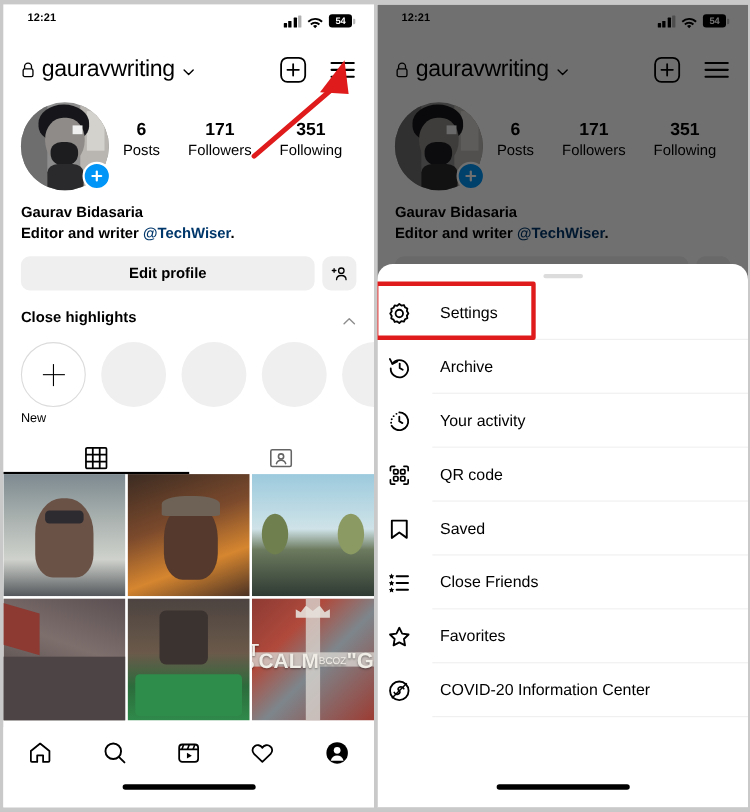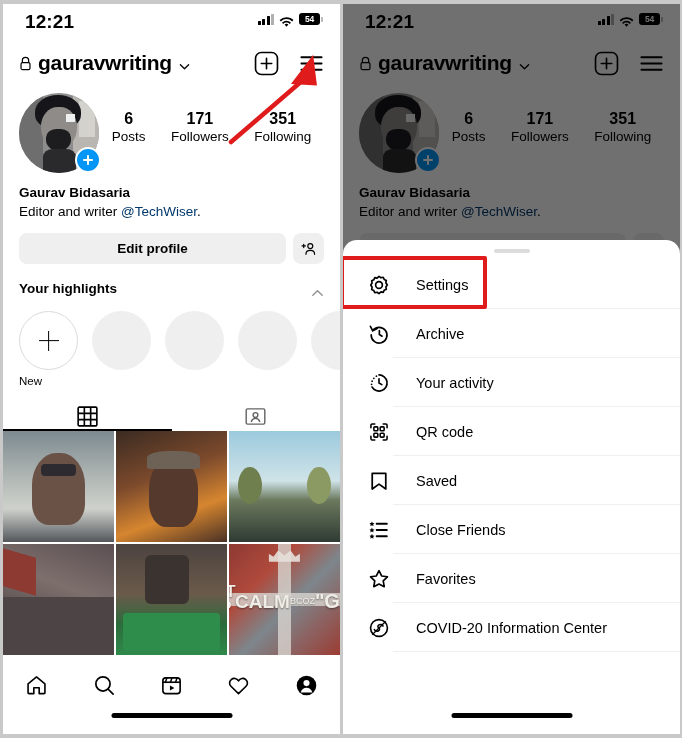--- a/index.html
+++ b/index.html
@@ -6,38 +6,38 @@
   body{width:682px;height:738px;font-family:"Liberation Sans",sans-serif;-webkit-font-smoothing:antialiased;}
   .stage{position:relative;width:682px;height:738px;background:#c9c9c9;overflow:hidden;}
 
   
   .phone{position:absolute;top:4px;height:730px;width:337px;background:#fff;overflow:hidden;}
   .phone-left{left:3px;}
   .phone-right{left:343px;}
 
   
   .statusbar{position:relative;height:30px;}
-  .clock{position:absolute;left:22px;top:7px;font-size:19px;font-weight:bold;color:#000;letter-spacing:.1px;}
+  .clock{position:absolute;left:22px;top:7px;font-size:10px;font-weight:bold;color:#000;letter-spacing:.1px;}
   .status-right{position:absolute;right:17px;top:9px;display:flex;align-items:center;gap:5px;}
   .bars{display:flex;align-items:flex-end;gap:1.5px;height:11px;}
   .bars i{display:block;width:3px;background:#000;border-radius:.5px;}
   .bars i:nth-child(1){height:4px;}
   .bars i:nth-child(2){height:6px;}
   .bars i:nth-child(3){height:9px;}
   .bars i:nth-child(4){height:11px;background:#b0b0b0;}
   .wifi{width:15px;height:11px;position:relative;}
   .batt{display:flex;align-items:center;}
   .batt-body{width:21px;height:12px;border-radius:3px;background:#000;color:#fff;font-size:8.5px;font-weight:bold;
              display:flex;align-items:center;justify-content:center;letter-spacing:-.2px;}
   .batt-cap{width:2px;height:5px;background:#b9b9b9;border-radius:0 1px 1px 0;margin-left:1px;}
 
   
   .profile-header{display:flex;align-items:center;padding:0 16px;height:44px;margin-top:7px;}
   .lock-ic{width:13px;height:15px;margin-right:6px;flex:none;}
-  .uname{font-size:21px;font-weight:bold;color:#000;letter-spacing:-.3px;}
+  .uname{font-size:21px;font-weight:normal;color:#000;letter-spacing:-.3px;}
   .chev-down{margin-left:7px;width:11px;height:11px;flex:none;}
   .hdr-spacer{flex:1;}
   .hdr-ic{width:25px;height:25px;margin-left:20px;flex:none;}
 
   
   .stats-row{display:flex;align-items:flex-start;padding:8px 16px 0 16px;}
   .avatar-wrap{position:relative;width:80px;height:80px;flex:none;}
   .avatar{width:80px;height:80px;border-radius:50%;overflow:hidden;position:relative;background:#8d8d8d;}
   .av-hair{position:absolute;left:16px;top:2px;width:46px;height:34px;background:#16161a;border-radius:50% 50% 42% 42%;}
   .av-face{position:absolute;left:22px;top:14px;width:36px;height:42px;background:#8e8b88;border-radius:46% 46% 50% 50%;}
@@ -52,21 +52,21 @@
   .plus-badge::before{content:"";position:absolute;width:10px;height:2px;background:#fff;border-radius:1px;}
   .plus-badge::after{content:"";position:absolute;width:2px;height:10px;background:#fff;border-radius:1px;}
   .counts{flex:1;display:flex;justify-content:space-around;padding-top:16px;}
   .count{text-align:center;}
   .count .n{font-size:16px;font-weight:bold;color:#000;line-height:19px;}
   .count .l{font-size:13.5px;color:#000;line-height:18px;}
 
   
   .bio{padding:10px 16px 0 16px;}
   .bio .name{font-size:13.5px;font-weight:bold;color:#000;line-height:19px;}
-  .bio .desc{font-size:13.5px;color:#000;line-height:19px;}
+  .bio .desc{font-size:13.5px;color:#000;line-height:19px;font-weight:bold;}
   .bio .desc .mention{color:#00376b;}
 
   
   .actions{display:flex;gap:7px;padding:12px 16px 0 16px;}
   .edit-btn{flex:1;height:31px;background:#efefef;border-radius:8px;display:flex;align-items:center;justify-content:center;
             font-size:13.5px;font-weight:bold;color:#000;}
   .addp-btn{width:31px;height:31px;background:#efefef;border-radius:8px;display:flex;align-items:center;justify-content:center;}
 
   
   .sh-head{display:flex;align-items:flex-start;padding:16px 16px 0 16px;}
@@ -123,21 +123,21 @@
   
   .bottom-nav{position:absolute;left:0;right:0;bottom:0;height:73px;background:#fff;}
   .nav-icons{display:flex;align-items:center;justify-content:space-around;height:44px;padding-top:4px;}
   .home-ind{position:absolute;left:50%;transform:translateX(-50%);bottom:16px;width:121px;height:5px;background:#000;border-radius:3px;}
 
   
   .dim-overlay{position:absolute;inset:0;background:rgba(0,0,0,.56);}
   .sheet{position:absolute;left:0;right:0;bottom:0;top:236px;background:#fff;border-radius:14px 14px 0 0;overflow:hidden;}
   .drag-handle{width:36px;height:4px;background:#dcdcdc;border-radius:2px;margin:9px auto 0 auto;}
   .menu{margin-top:7px;}
-  .menu-item{display:flex;align-items:center;height:49px;padding-left:24px;position:relative;}
+  .menu-item{display:flex;align-items:center;height:49px;padding-left:8px;position:relative;}
   .menu-item .mic{width:23px;height:23px;flex:none;display:flex;align-items:center;justify-content:center;}
   .menu-item .mlabel{margin-left:26px;font-size:14.5px;color:#000;}
   .menu-sep{position:absolute;left:50px;right:0;bottom:0;height:1px;background:#efefef;}
   .hl-box{position:absolute;left:-3px;top:-4px;width:147px;height:53px;border:4px solid #e01b1b;border-radius:2px;box-sizing:border-box;pointer-events:none;}
 
   
   .annot{position:absolute;inset:0;pointer-events:none;}
 </style>
 </head>
 <body>
@@ -235,21 +235,21 @@
         <svg viewBox="0 0 20 20" width="16" height="16">
             <circle cx="11.6" cy="6.4" r="3.1" fill="none" stroke="#000" stroke-width="1.5"></circle>
             <path d="M6.2 16.6c0-3 2.4-4.8 5.4-4.8s5.4 1.8 5.4 4.8" fill="none" stroke="#000" stroke-width="1.5" stroke-linecap="round"></path>
             <path d="M3.4 4.1v4.1M1.35 6.15h4.1" stroke="#000" stroke-width="1.5" stroke-linecap="round"></path>
           </svg>
       </div>
     </div>
 
     <div class="sh-head">
       <div class="sh-txt">
-        <div class="sh-title">Your highlights</div>
+        <div class="sh-title">Close highlights</div>
       </div>
       <span class="sh-chev">
         <svg viewBox="0 0 13 13" width="13" height="13">
             <path d="M1.8 8.3 6.5 3.8l4.7 4.5" fill="none" stroke="#8e8e8e" stroke-width="1.3" stroke-linecap="round" stroke-linejoin="round"></path>
           </svg>
       </span>
     </div>
 
     <div class="hl-row">
       <div class="hl new">

